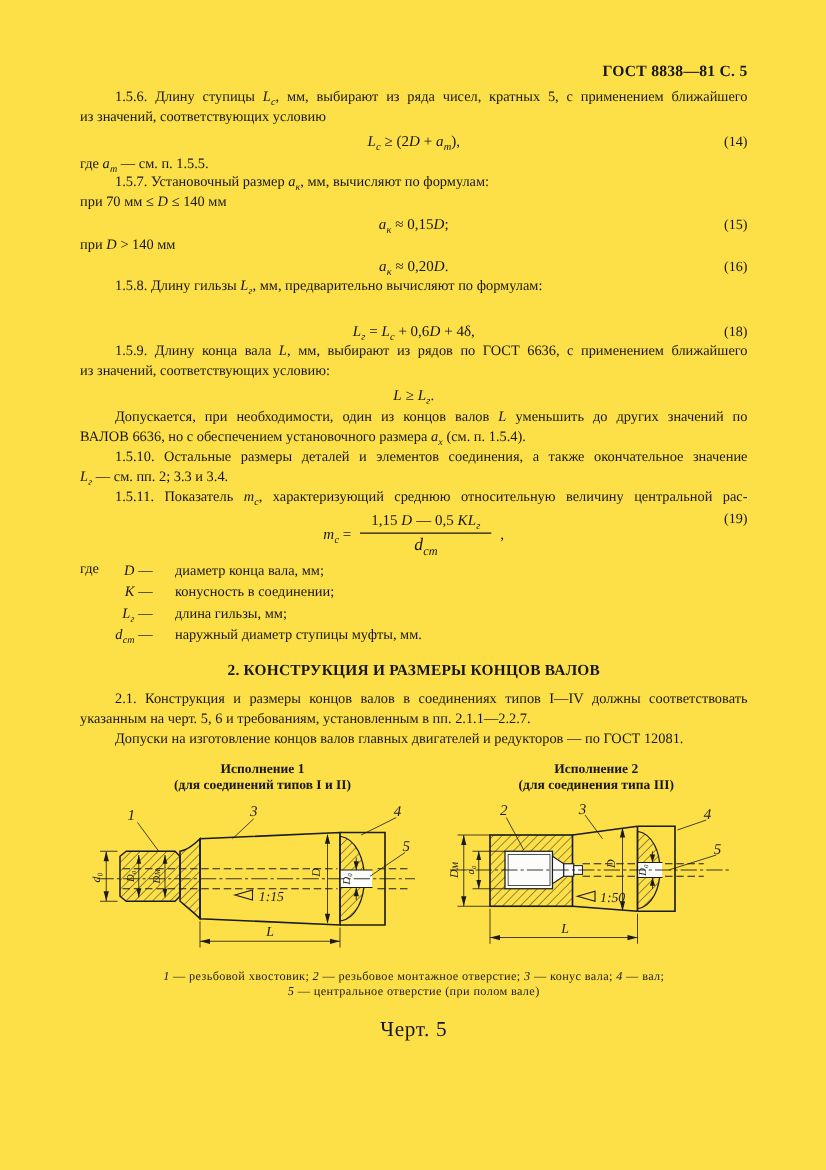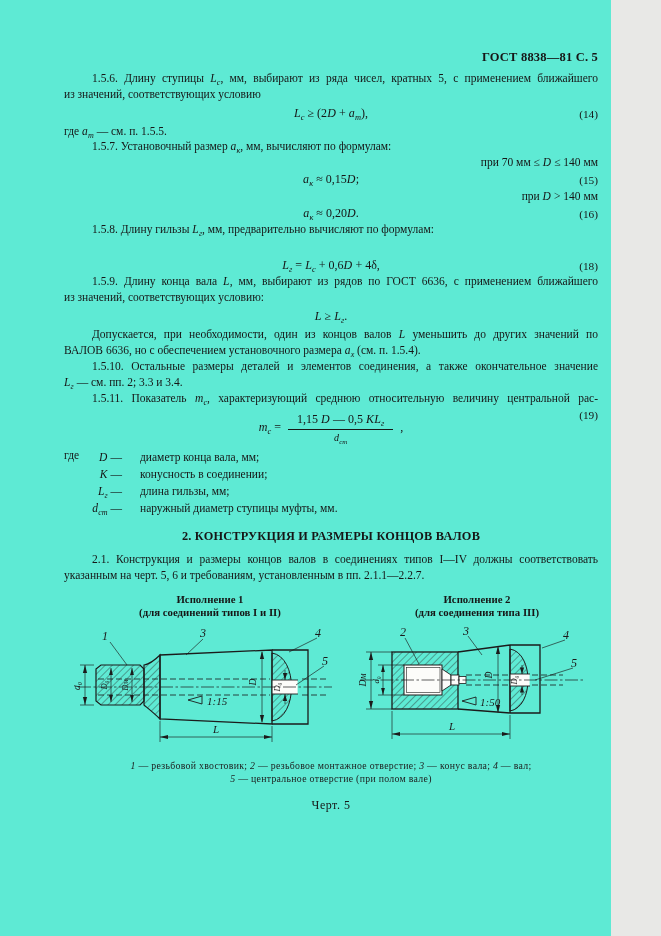--- a/index.html
+++ b/index.html
@@ -1,46 +1,46 @@
 <!DOCTYPE html>
 <html><head>
 <meta charset="utf-8">
 <style>
   html,body{margin:0;padding:0;background:#e8e8e6;}
-  .page{position:relative;width:611px;height:936px;background:#5eead4;
+  .page{position:relative;width:661px;height:936px;background:#fde047;
         font-family:"Liberation Serif","DejaVu Serif",serif;color:#161616;overflow:hidden;}
   .content{position:absolute;left:64px;top:0;width:534px;}
   .gost-header{padding-top:50px;text-align:right;font-weight:bold;font-size:12.5px;letter-spacing:.2px;}
   .ln{font-size:11.5px;line-height:15.8px;}
   .jf{text-align:justify;text-align-last:justify;}
   .ind{text-indent:28px;}
-  .ctr{text-align:right;}
+  .ctr{text-align:left;}
   .frow{position:relative;height:17px;font-size:12px;line-height:17px;}
   .fc{position:absolute;left:0;right:0;text-align:center;}
   .fn{position:absolute;right:0;top:1px;font-size:11.3px;}
   i{letter-spacing:.2px;}
   sub{font-style:italic;font-size:.7em;line-height:0;letter-spacing:0;}
   .f19{position:relative;height:38px;margin:2px 0 3px;font-size:12px;}
   .f19 .fc{display:flex;height:100%;justify-content:center;align-items:center;gap:7px;position:absolute;left:0;right:0;}
   .frac{text-align:center;}
   .frac .num{padding:0 9px 2px;border-bottom:1.2px solid #161616;}
-  .frac .den{padding-top:2px;font-size:10px;}
+  .frac .den{padding-top:2px;font-size:14px;}
   .defs{position:relative;font-size:11.5px;margin-top:1px;}
   .defrow{line-height:17px;}
   .dwhere{position:absolute;left:0;top:0;}
   .dvar{display:inline-block;width:58px;text-align:right;}
   .ddesc{margin-left:18px;}
   .sec-title{text-align:center;font-weight:bold;font-size:12.3px;margin:12px 0 8px;letter-spacing:.2px;}
   .figs{display:flex;margin-top:9px;}
   .figcol1{width:292px;}
   .figcol2{width:242px;}
   .ft{text-align:center;font-weight:bold;font-size:10.8px;line-height:13.5px;}
   .figsvg{display:block;margin:5px auto 0;}
   .figcap{text-align:center;font-size:9.8px;line-height:12.6px;margin-top:7px;letter-spacing:.3px;color:#1d1d1d;}
-  .chert{text-align:center;font-size:12px;margin-top:13px;letter-spacing:.5px;}
+  .chert{text-align:center;font-size:17px;margin-top:13px;letter-spacing:.5px;}
   svg text{font-family:"Liberation Serif","DejaVu Serif",serif;fill:#1b1b1b;}
   .svgvar{font-style:italic;}
 </style>
 </head>
 <body>
 
 <div class="page">
   <div class="content">
 
     <div class="gost-header">ГОСТ 8838—81 С. 5</div>
@@ -121,20 +121,21 @@
       </div>
       <div class="defrow">
         <span class="dvar"><i>d</i><sub>ст</sub><span> —</span></span><span class="ddesc"><span>наружный диаметр ступицы муфты, мм.</span></span>
       </div>
     </div>
 
     <div class="sec-title">2. КОНСТРУКЦИЯ И РАЗМЕРЫ КОНЦОВ ВАЛОВ</div>
 
     <div class="ln jf ind"><span>2.1.  Конструкция и размеры концов валов в соединениях типов I—IV должны соответствовать</span></div>
     <div class="ln"><span>указанным на черт. 5, 6 и требованиям, установленным в пп. 2.1.1—2.2.7.</span></div>
+    <div class="ln ind"><span>Допуски на изготовление концов валов главных двигателей и редукторов — по ГОСТ 12081.</span></div>
 
     <div class="figs">
 
       <div class="figcol1">
         <div class="ft">Исполнение 1</div>
         <div class="ft">(для соединений типов I и II)</div>
 
         <svg class="figsvg" width="272" height="128" viewBox="0 0 272 128">
           <defs>
             <pattern id="h1" width="5" height="5" patternUnits="userSpaceOnUse" patternTransform="rotate(45)">

